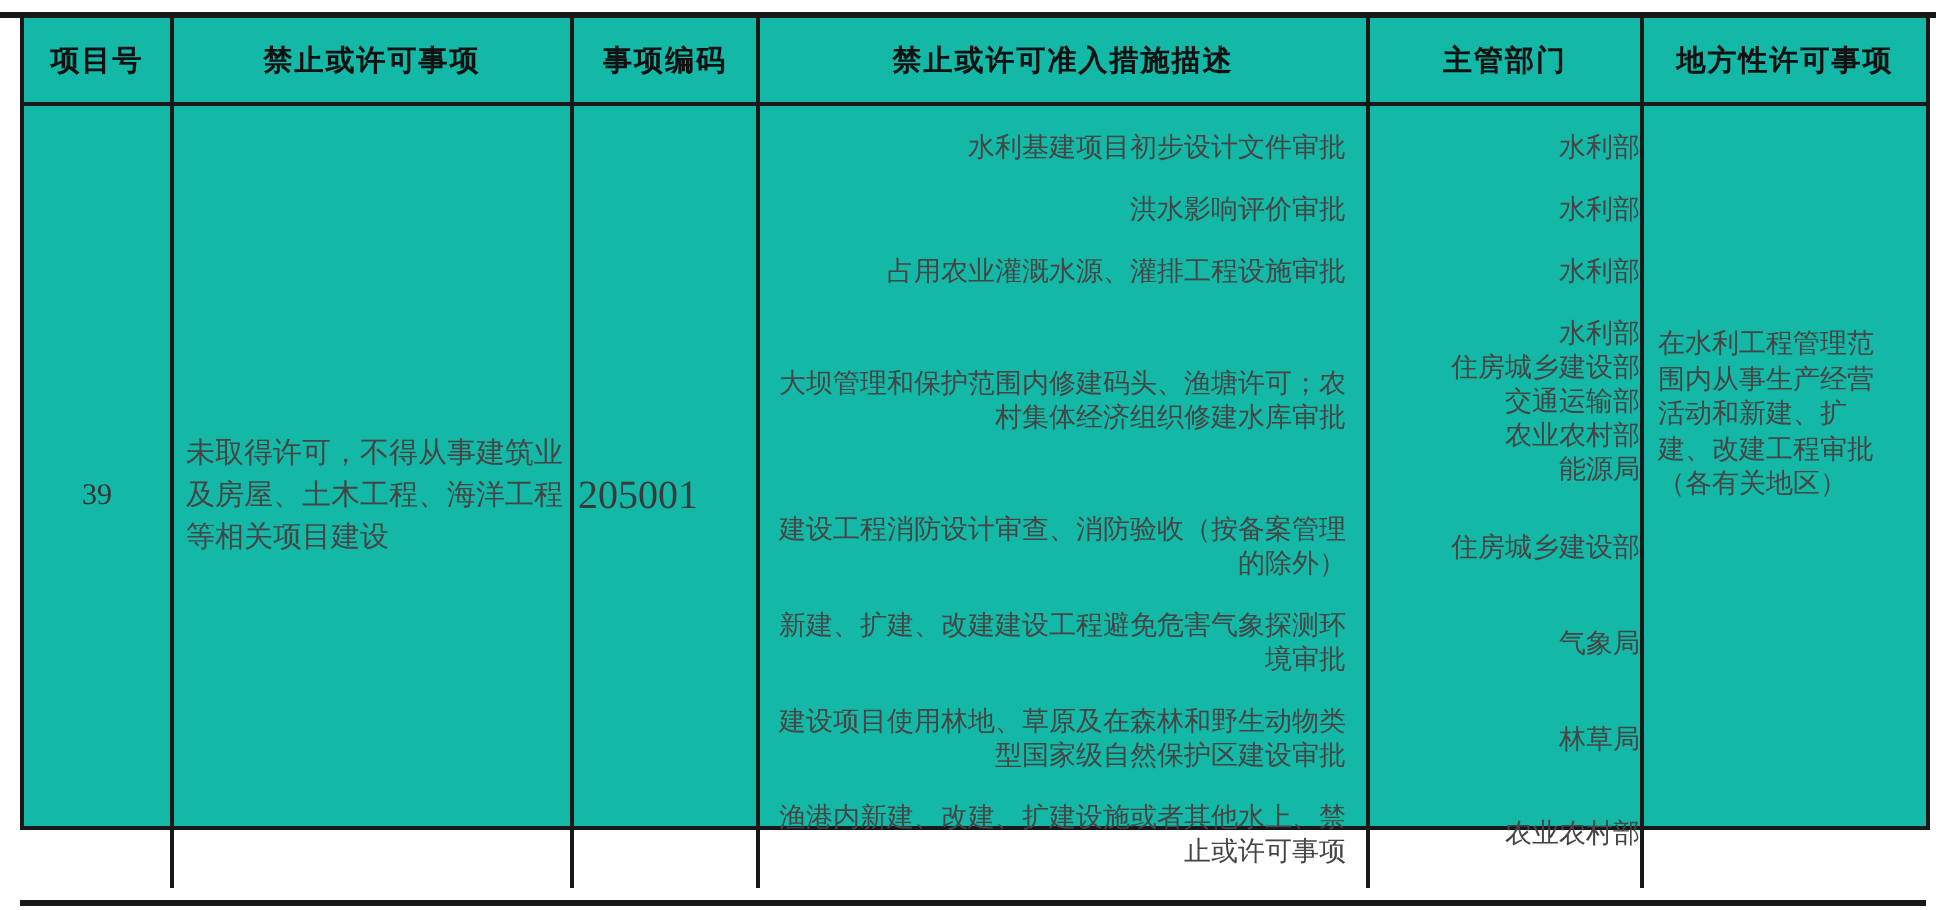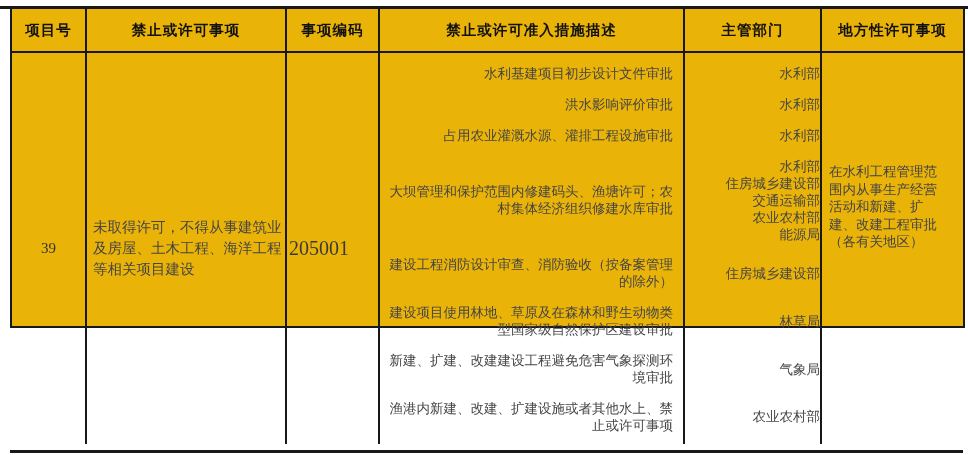--- a/index.html
+++ b/index.html
@@ -14,26 +14,26 @@
   }
   .top-line {
     position: absolute;
     left: 0; top: 6px;
     width: 968px; height: 3px;
     background: #181818;
   }
   .doc-table {
     position: absolute;
     left: 10px; top: 9px;
-    width: 955px; height: 319px;
+    width: 955px; height: 406px;
     border-left: 2px solid #181818;
     border-right: 2px solid #181818;
     border-bottom: 2px solid #181818;
     box-sizing: border-box;
-    background: #eab308;
+    background: #14b8a6;
   }
   .hdr-row {
     display: grid;
     grid-template-columns: 75px 200px 93px 305px 137px 1fr;
     height: 44px;
     border-bottom: 2px solid #181818;
     box-sizing: border-box;
   }
   .hdr-cell {
     display: flex;
@@ -175,27 +175,27 @@
 农业农村部
 能源局</div>
           </div>
 
           <div class="m-row">
             <div class="m-desc">建设工程消防设计审查、消防验收（按备案管理的除外）</div>
             <div class="m-depts">住房城乡建设部</div>
           </div>
 
           <div class="m-row">
+            <div class="m-desc">新建、扩建、改建建设工程避免危害气象探测环境审批</div>
+            <div class="m-depts">气象局</div>
+          </div>
+
+          <div class="m-row">
             <div class="m-desc">建设项目使用林地、草原及在森林和野生动物类型国家级自然保护区建设审批</div>
             <div class="m-depts">林草局</div>
-          </div>
-
-          <div class="m-row">
-            <div class="m-desc">新建、扩建、改建建设工程避免危害气象探测环境审批</div>
-            <div class="m-depts">气象局</div>
           </div>
 
           <div class="m-row">
             <div class="m-desc">渔港内新建、改建、扩建设施或者其他水上、禁止或许可事项</div>
             <div class="m-depts">农业农村部</div>
           </div>
 
         </div>
       </div>
 

